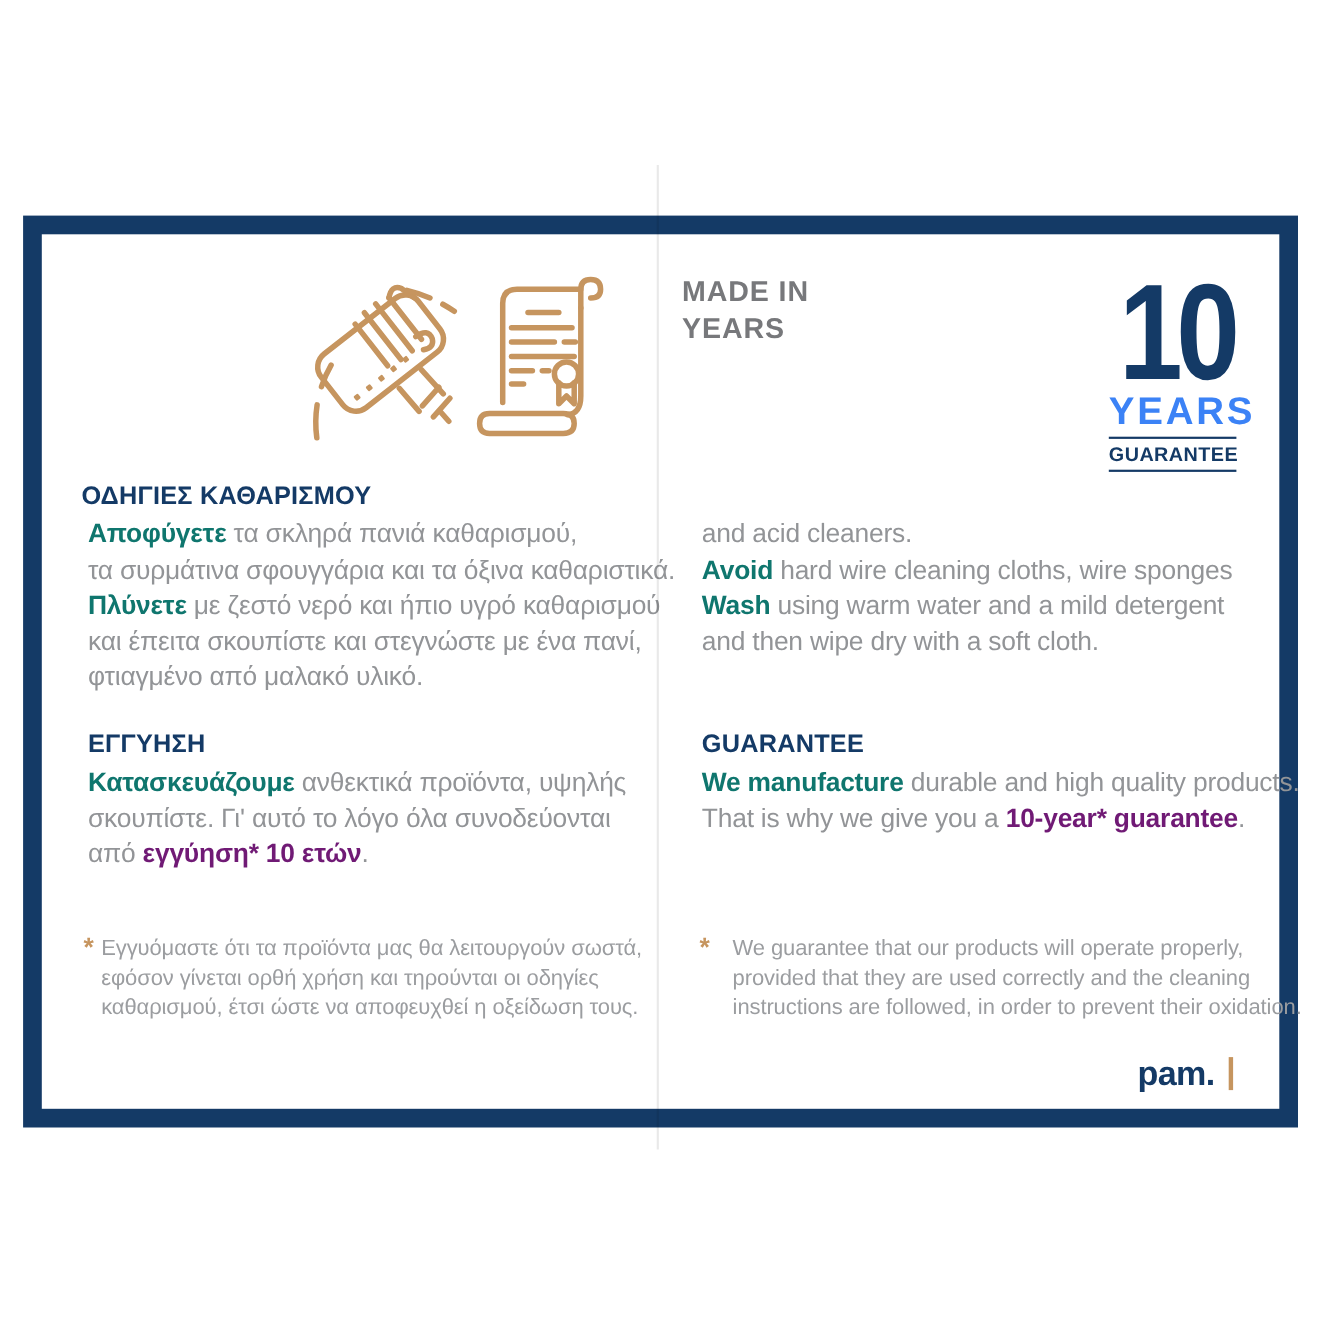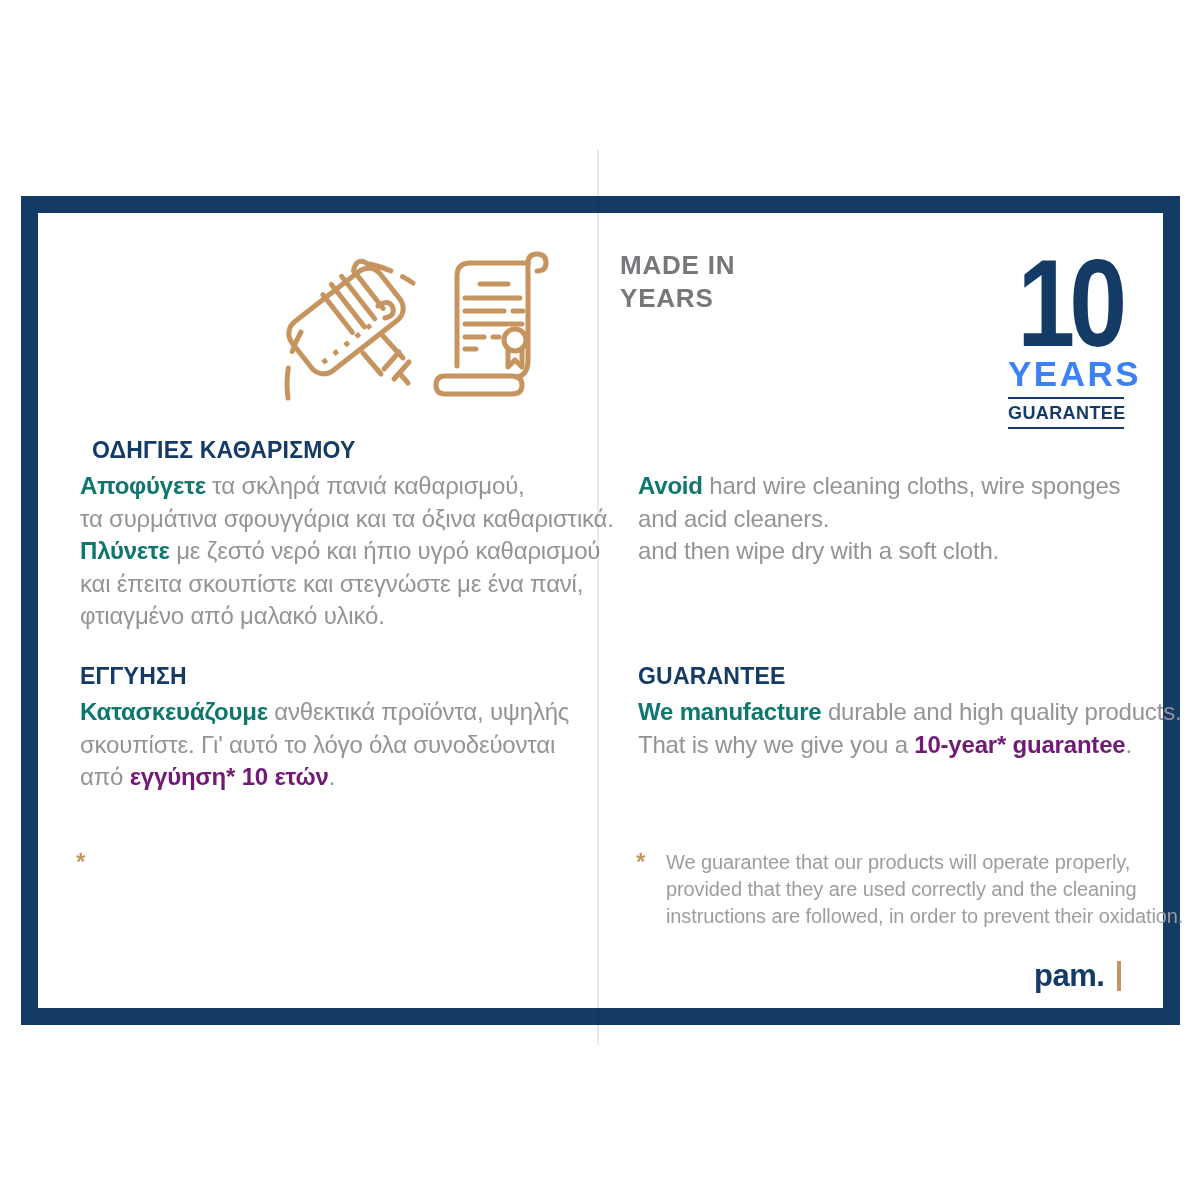--- a/index.html
+++ b/index.html
@@ -93,41 +93,47 @@
   </div>
 
   <div class="badge">
     <div class="num">10</div>
     <div class="years">YEARS</div>
     <div class="gbox">
       <div class="gtxt">GUARANTEE</div>
     </div>
   </div>
 
-  <div class="h1" style="left:92px;top:437px">ΟΔΗΓΙΕΣ ΚΑΘΑΡΙΣΜΟΥ</div>
+  <div class="h1" style="left:74px;top:437px">ΟΔΗΓΙΕΣ ΚΑΘΑΡΙΣΜΟΥ</div>
   <div class="body" style="left:80px;top:470px">
     <div class="line"><span class="b">Αποφύγετε</span><span> τα σκληρά πανιά καθαρισμού,</span></div>
     <div class="line">τα συρμάτινα σφουγγάρια και τα όξινα καθαριστικά.</div>
     <div class="line"><span class="b">Πλύνετε</span><span> με ζεστό νερό και ήπιο υγρό καθαρισμού</span></div>
     <div class="line">και έπειτα σκουπίστε και στεγνώστε με ένα πανί,</div>
     <div class="line">φτιαγμένο από μαλακό υλικό.</div>
   </div>
 
   <div class="h1" style="left:80px;top:663px">ΕΓΓΥΗΣΗ</div>
   <div class="body" style="left:80px;top:696px">
     <div class="line"><span class="b">Κατασκευάζουμε</span><span> ανθεκτικά προϊόντα, υψηλής</span></div>
     <div class="line">σκουπίστε. Γι' αυτό το λόγο όλα συνοδεύονται</div>
     <div class="line"><span>από </span><span class="tan">εγγύηση* 10 ετών</span><span>.</span></div>
   </div>
 
   <div class="fnstar" style="left:76px;top:848px">*</div>
+  <div class="fn" style="left:92px;top:849px">
+    <div>Εγγυόμαστε ότι τα προϊόντα μας θα λειτουργούν σωστά,</div>
+    <div>εφόσον γίνεται ορθή χρήση και τηρούνται οι οδηγίες</div>
+    <div>καθαρισμού, έτσι ώστε να αποφευχθεί η οξείδωση τους.</div>
+  </div>
 
   <div class="body" style="left:638px;top:470px">
+    <div class="line">and acid cleaners.</div>
     <div class="line"><span class="b">Avoid</span><span> hard wire cleaning cloths, wire sponges</span></div>
-    <div class="line">and acid cleaners.</div>
+    <div class="line"><span class="b">Wash</span><span> using warm water and a mild detergent</span></div>
     <div class="line">and then wipe dry with a soft cloth.</div>
   </div>
 
   <div class="h1" style="left:638px;top:663px">GUARANTEE</div>
   <div class="body" style="left:638px;top:696px">
     <div class="line"><span class="b">We manufacture</span><span> durable and high quality products.</span></div>
     <div class="line"><span>That is why we give you a </span><span class="tan">10-year* guarantee</span><span>.</span></div>
   </div>
 
   <div class="fnstar" style="left:636px;top:848px">*</div>

